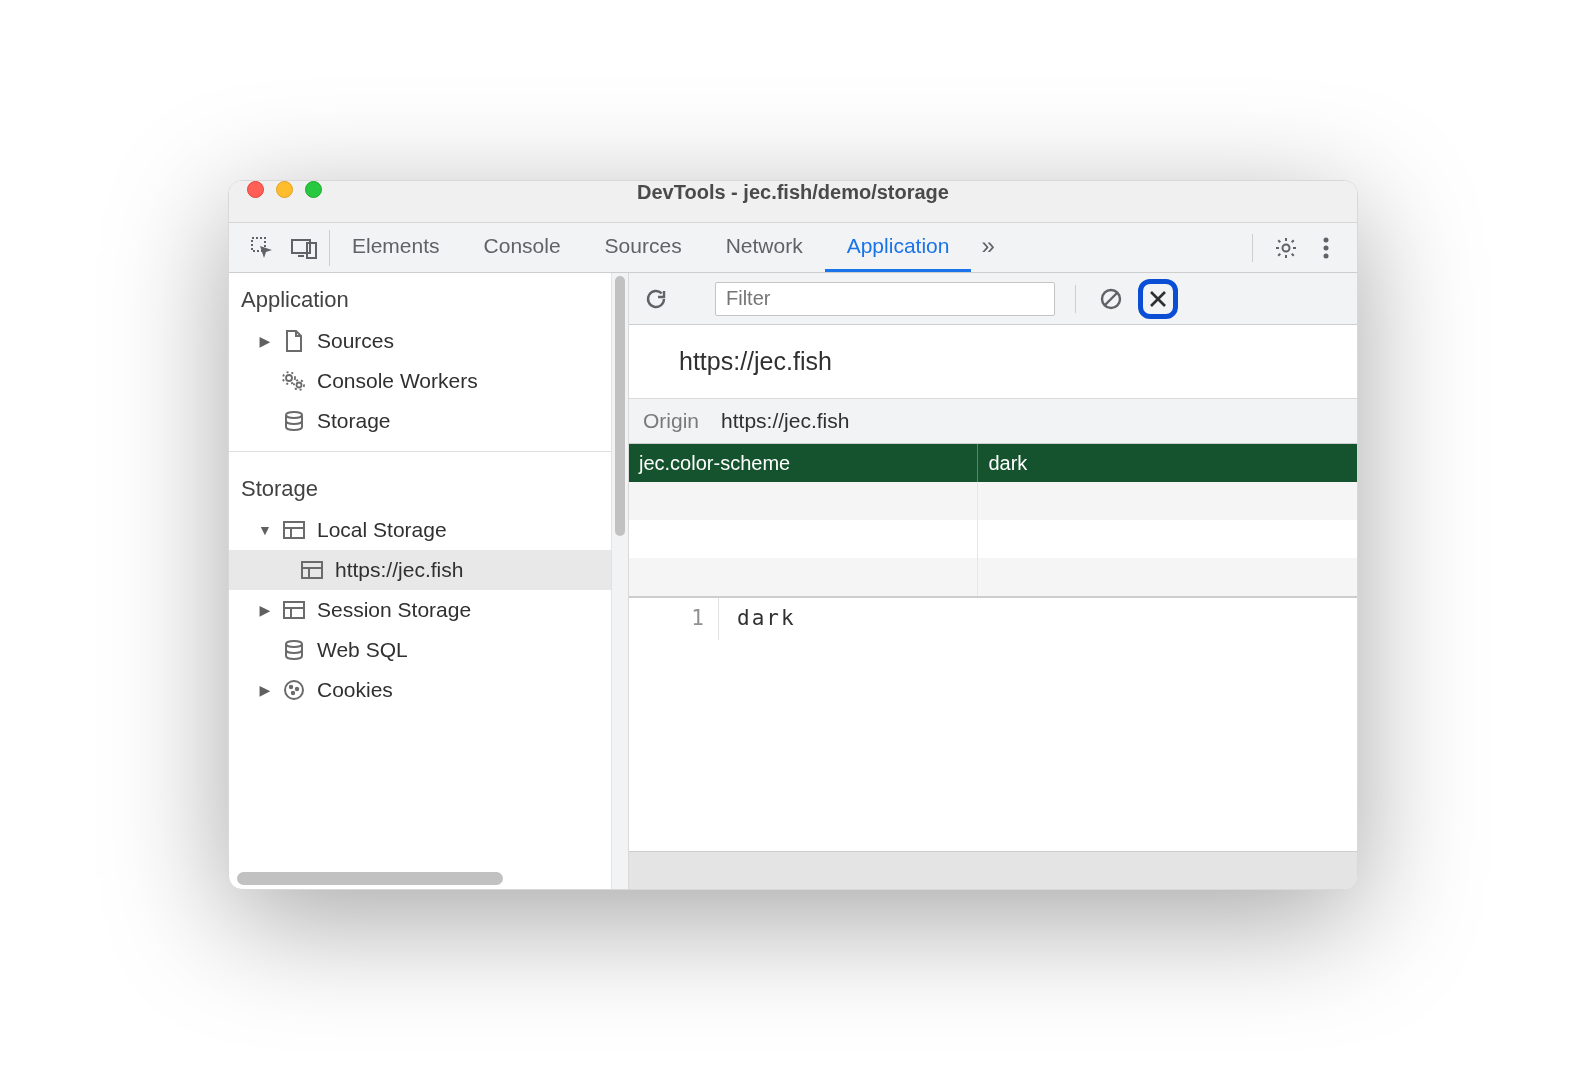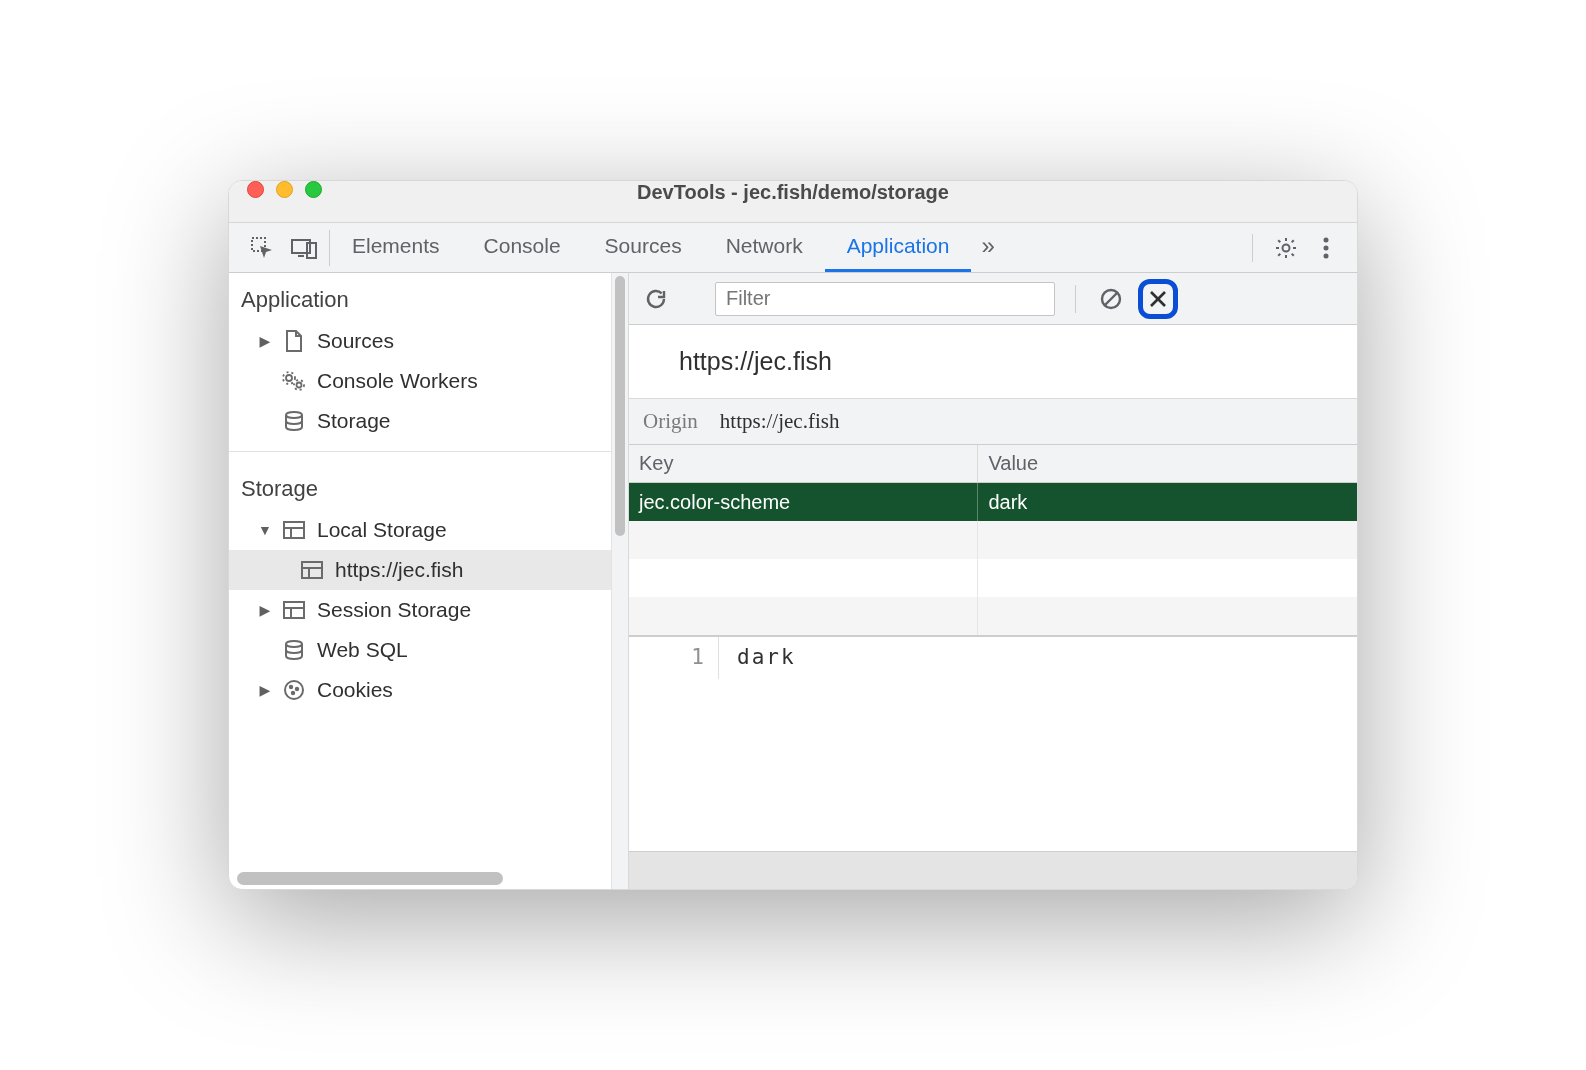--- a/index.html
+++ b/index.html
@@ -224,21 +224,20 @@
     border-bottom:1px solid #d9d9d9;
   }
   .origin-row {
     display:flex;
     align-items:center;
     gap:22px;
     padding:10px 14px;
     background:#f1f3f4;
     border-bottom:1px solid #cdcdcd;
     font-size:21px;
-    font-family:Liberation Serif, serif;
   }
   .origin-label { color:#7a7a7a; }
   .origin-value { color:#303030; }
   
   .kv-table {
     border-bottom:1px solid #cdcdcd;
   }
   .kv-header, .kv-row {
     display:flex;
     height:38px;
@@ -495,24 +494,20 @@
       </div>
 
       <div class="section-header">https://jec.fish</div>
 
       <div class="origin-row">
         <span class="origin-label">Origin</span>
         <span class="origin-value">https://jec.fish</span>
       </div>
 
       <div class="kv-table">
-        <div class="kv-header">
-          <div class="kv-cell kv-key">Key</div>
-          <div class="kv-cell kv-val">Value</div>
-        </div>
         <div class="kv-row selected">
           <div class="kv-cell kv-key">jec.color-scheme</div>
           <div class="kv-cell kv-val">dark</div>
         </div>
         <div class="kv-row alt kv-empty">
           <div class="kv-cell kv-key"></div>
               <div class="kv-cell kv-val"></div>
         </div>
         <div class="kv-row kv-empty">
           <div class="kv-cell kv-key"></div>

